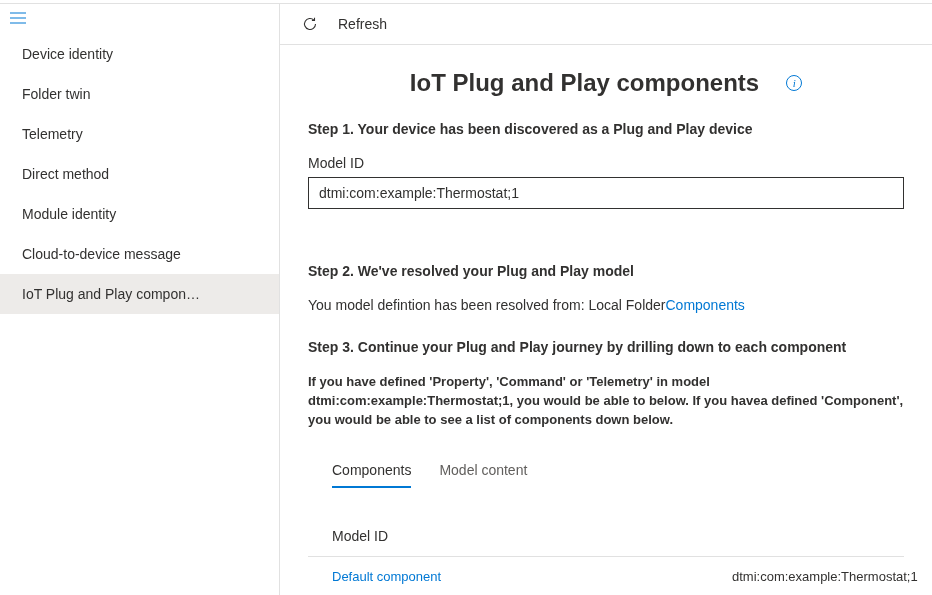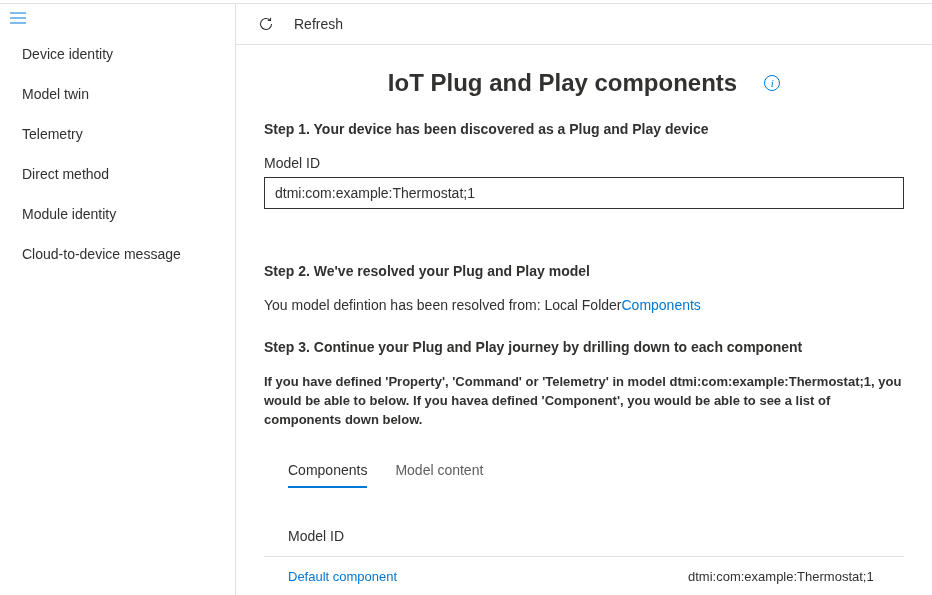--- a/index.html
+++ b/index.html
@@ -17,21 +17,21 @@
     .top-bar {
       height: 4px;
       border-bottom: 1px solid #e1e1e1;
     }
     .container {
       display: flex;
       flex: 1;
       overflow: hidden;
     }
     .sidebar {
-      width: 236px;
+      width: 280px;
       border-right: 1px solid #e1e1e1;
       display: flex;
       flex-direction: column;
       padding-top: 4px;
     }
     .hamburger {
       padding: 4px 10px 10px 10px;
       cursor: pointer;
     }
     .hamburger svg { display: block; }
@@ -189,25 +189,26 @@
 <div class="top-bar"></div>
 <div class="container">
   <aside class="sidebar">
     <div class="hamburger">
       <svg width="16" height="12" viewBox="0 0 16 12">
           <path stroke="#0078d4" stroke-width="1.2" d="M0 1h16M0 6h16M0 11h16"></path>
         </svg>
     </div>
     <nav class="nav-list">
       <div class="nav-item">Device identity</div>
-      <div class="nav-item">Model twin</div>
+      <div class="nav-item">Folder twin</div>
       <div class="nav-item">Telemetry</div>
       <div class="nav-item">Direct method</div>
       <div class="nav-item">Module identity</div>
       <div class="nav-item">Cloud-to-device message</div>
+      <div class="nav-item active">IoT Plug and Play compon…</div>
     </nav>
   </aside>
 
   <main class="main">
     <div class="toolbar">
       <button class="refresh-btn">
         <span class="refresh-icon">
           <svg width="16" height="16" viewBox="0 0 16 16" fill="none">
               <path d="M13.5 8a5.5 5.5 0 1 1-1.6-3.9" stroke="#323130" stroke-width="1.1" fill="none"></path>
               <path d="M12.5 1.8v2.6h-2.6" stroke="#323130" stroke-width="1.1" fill="none"></path>

